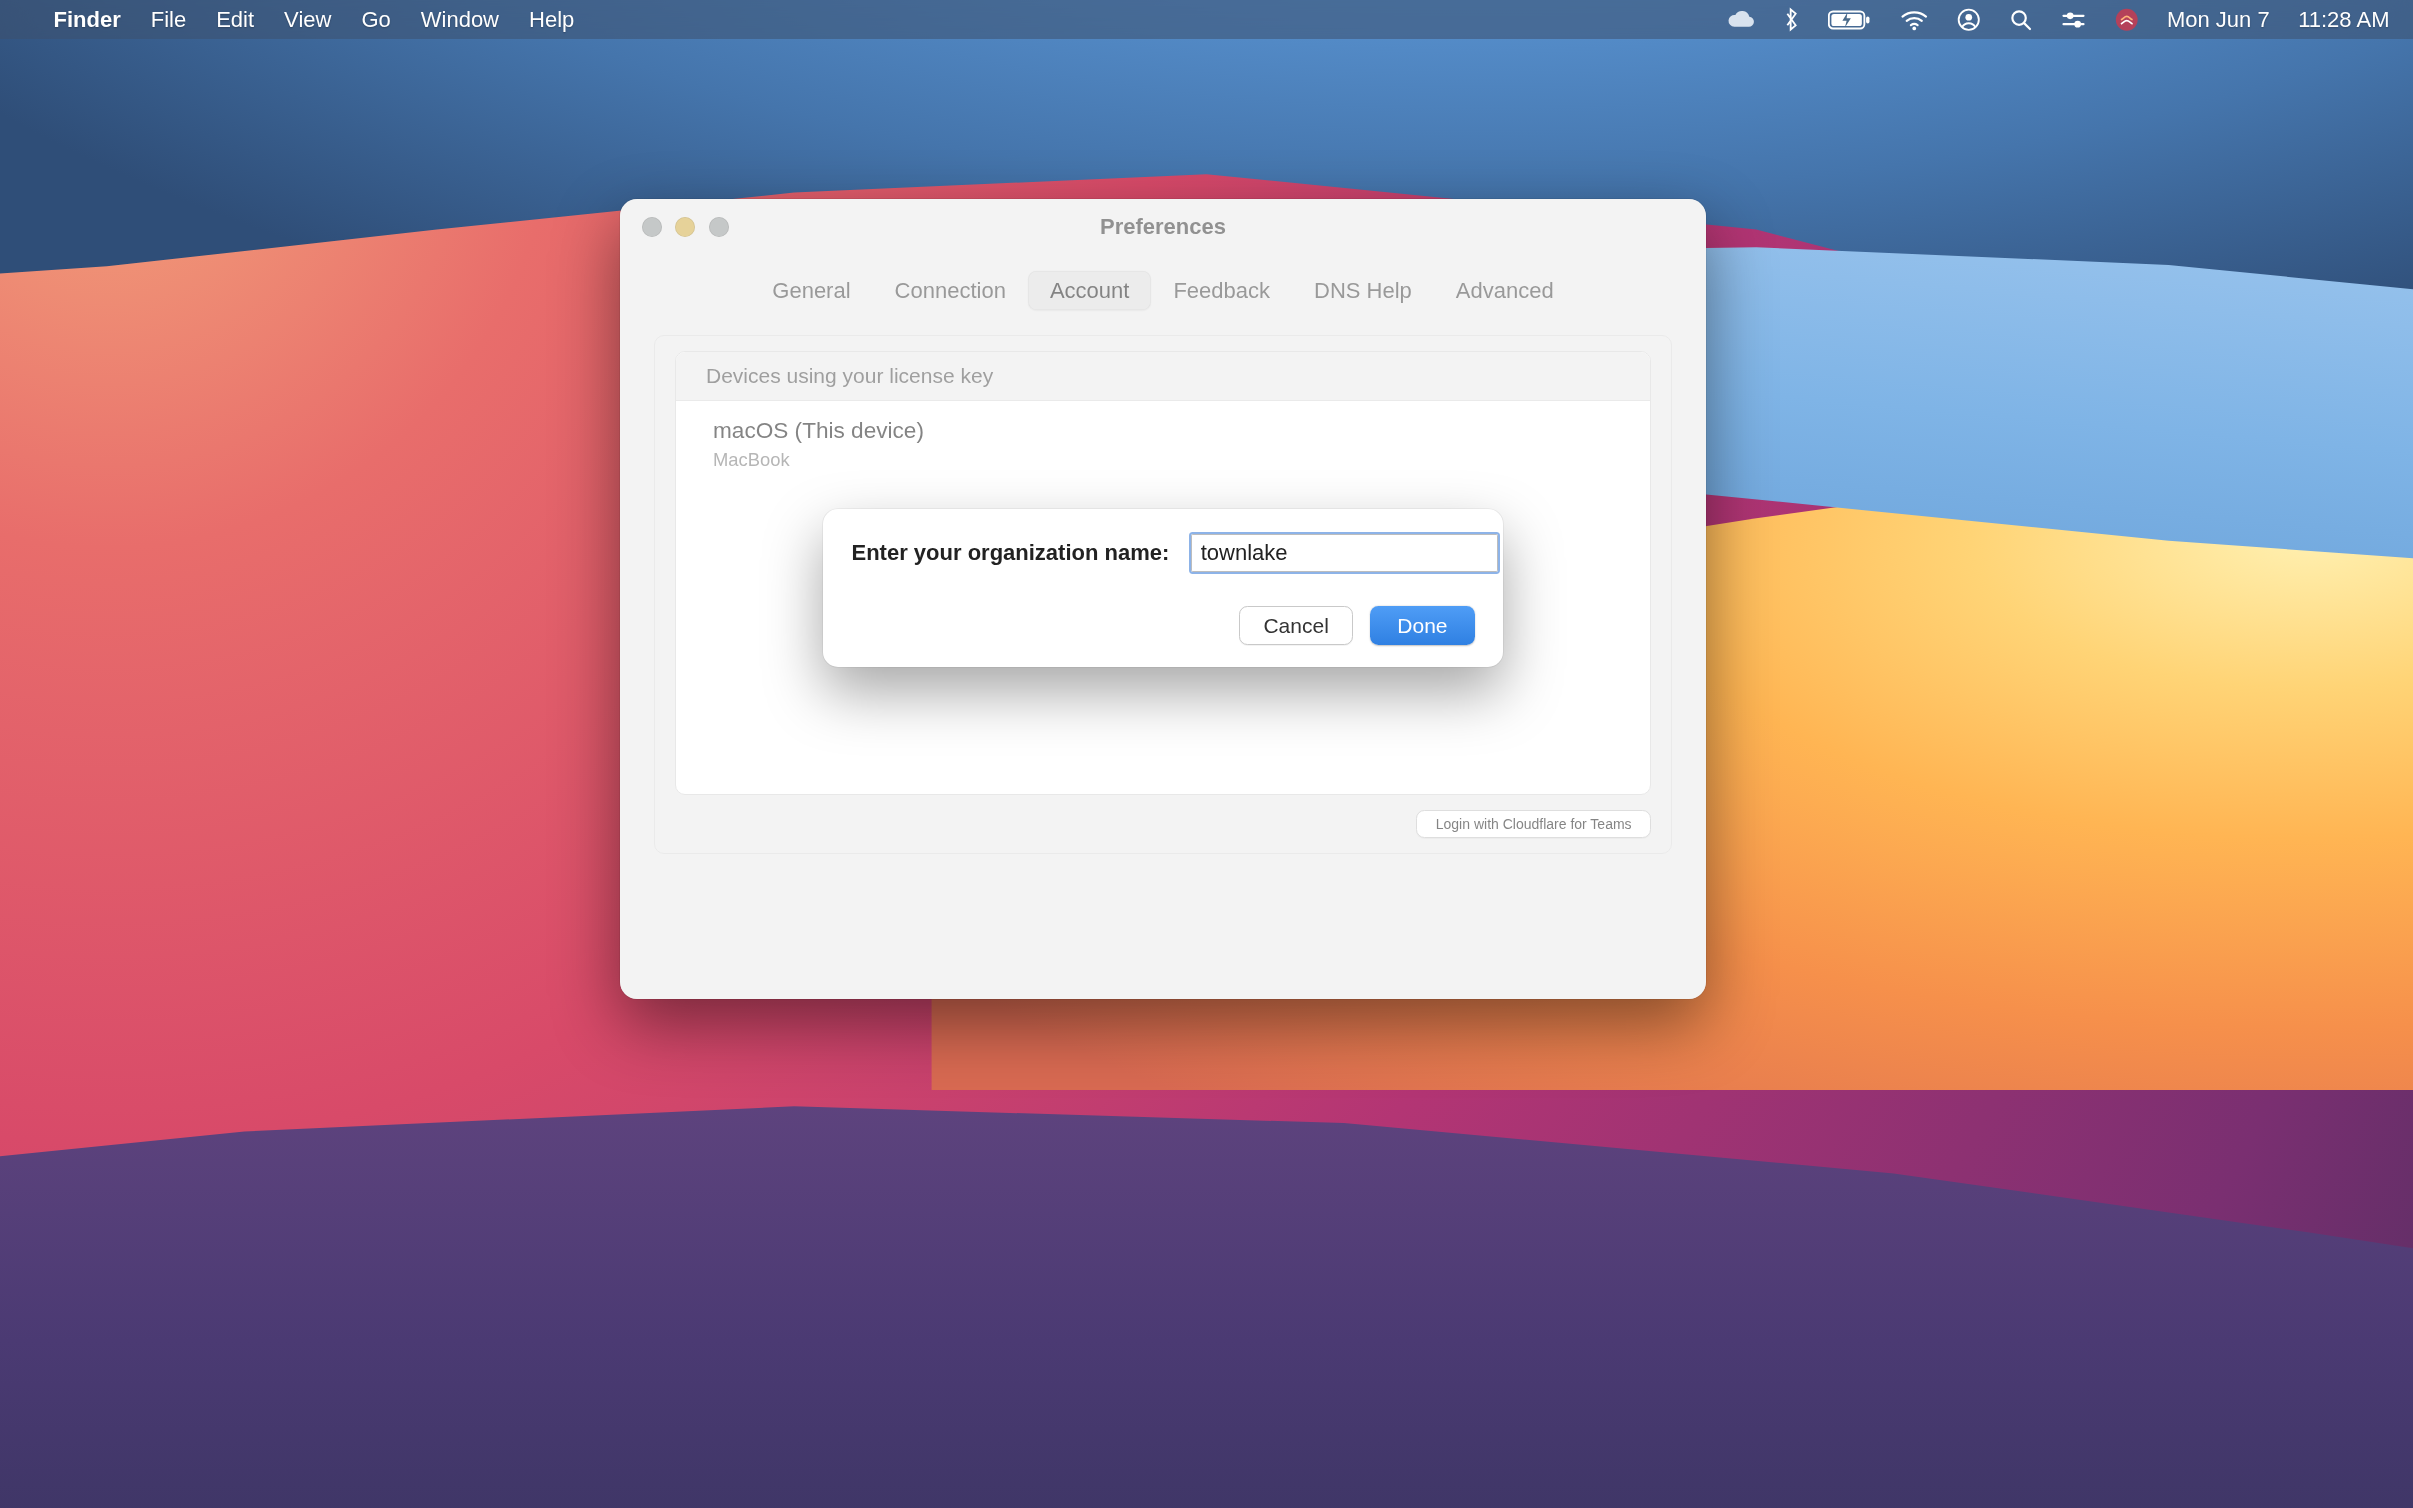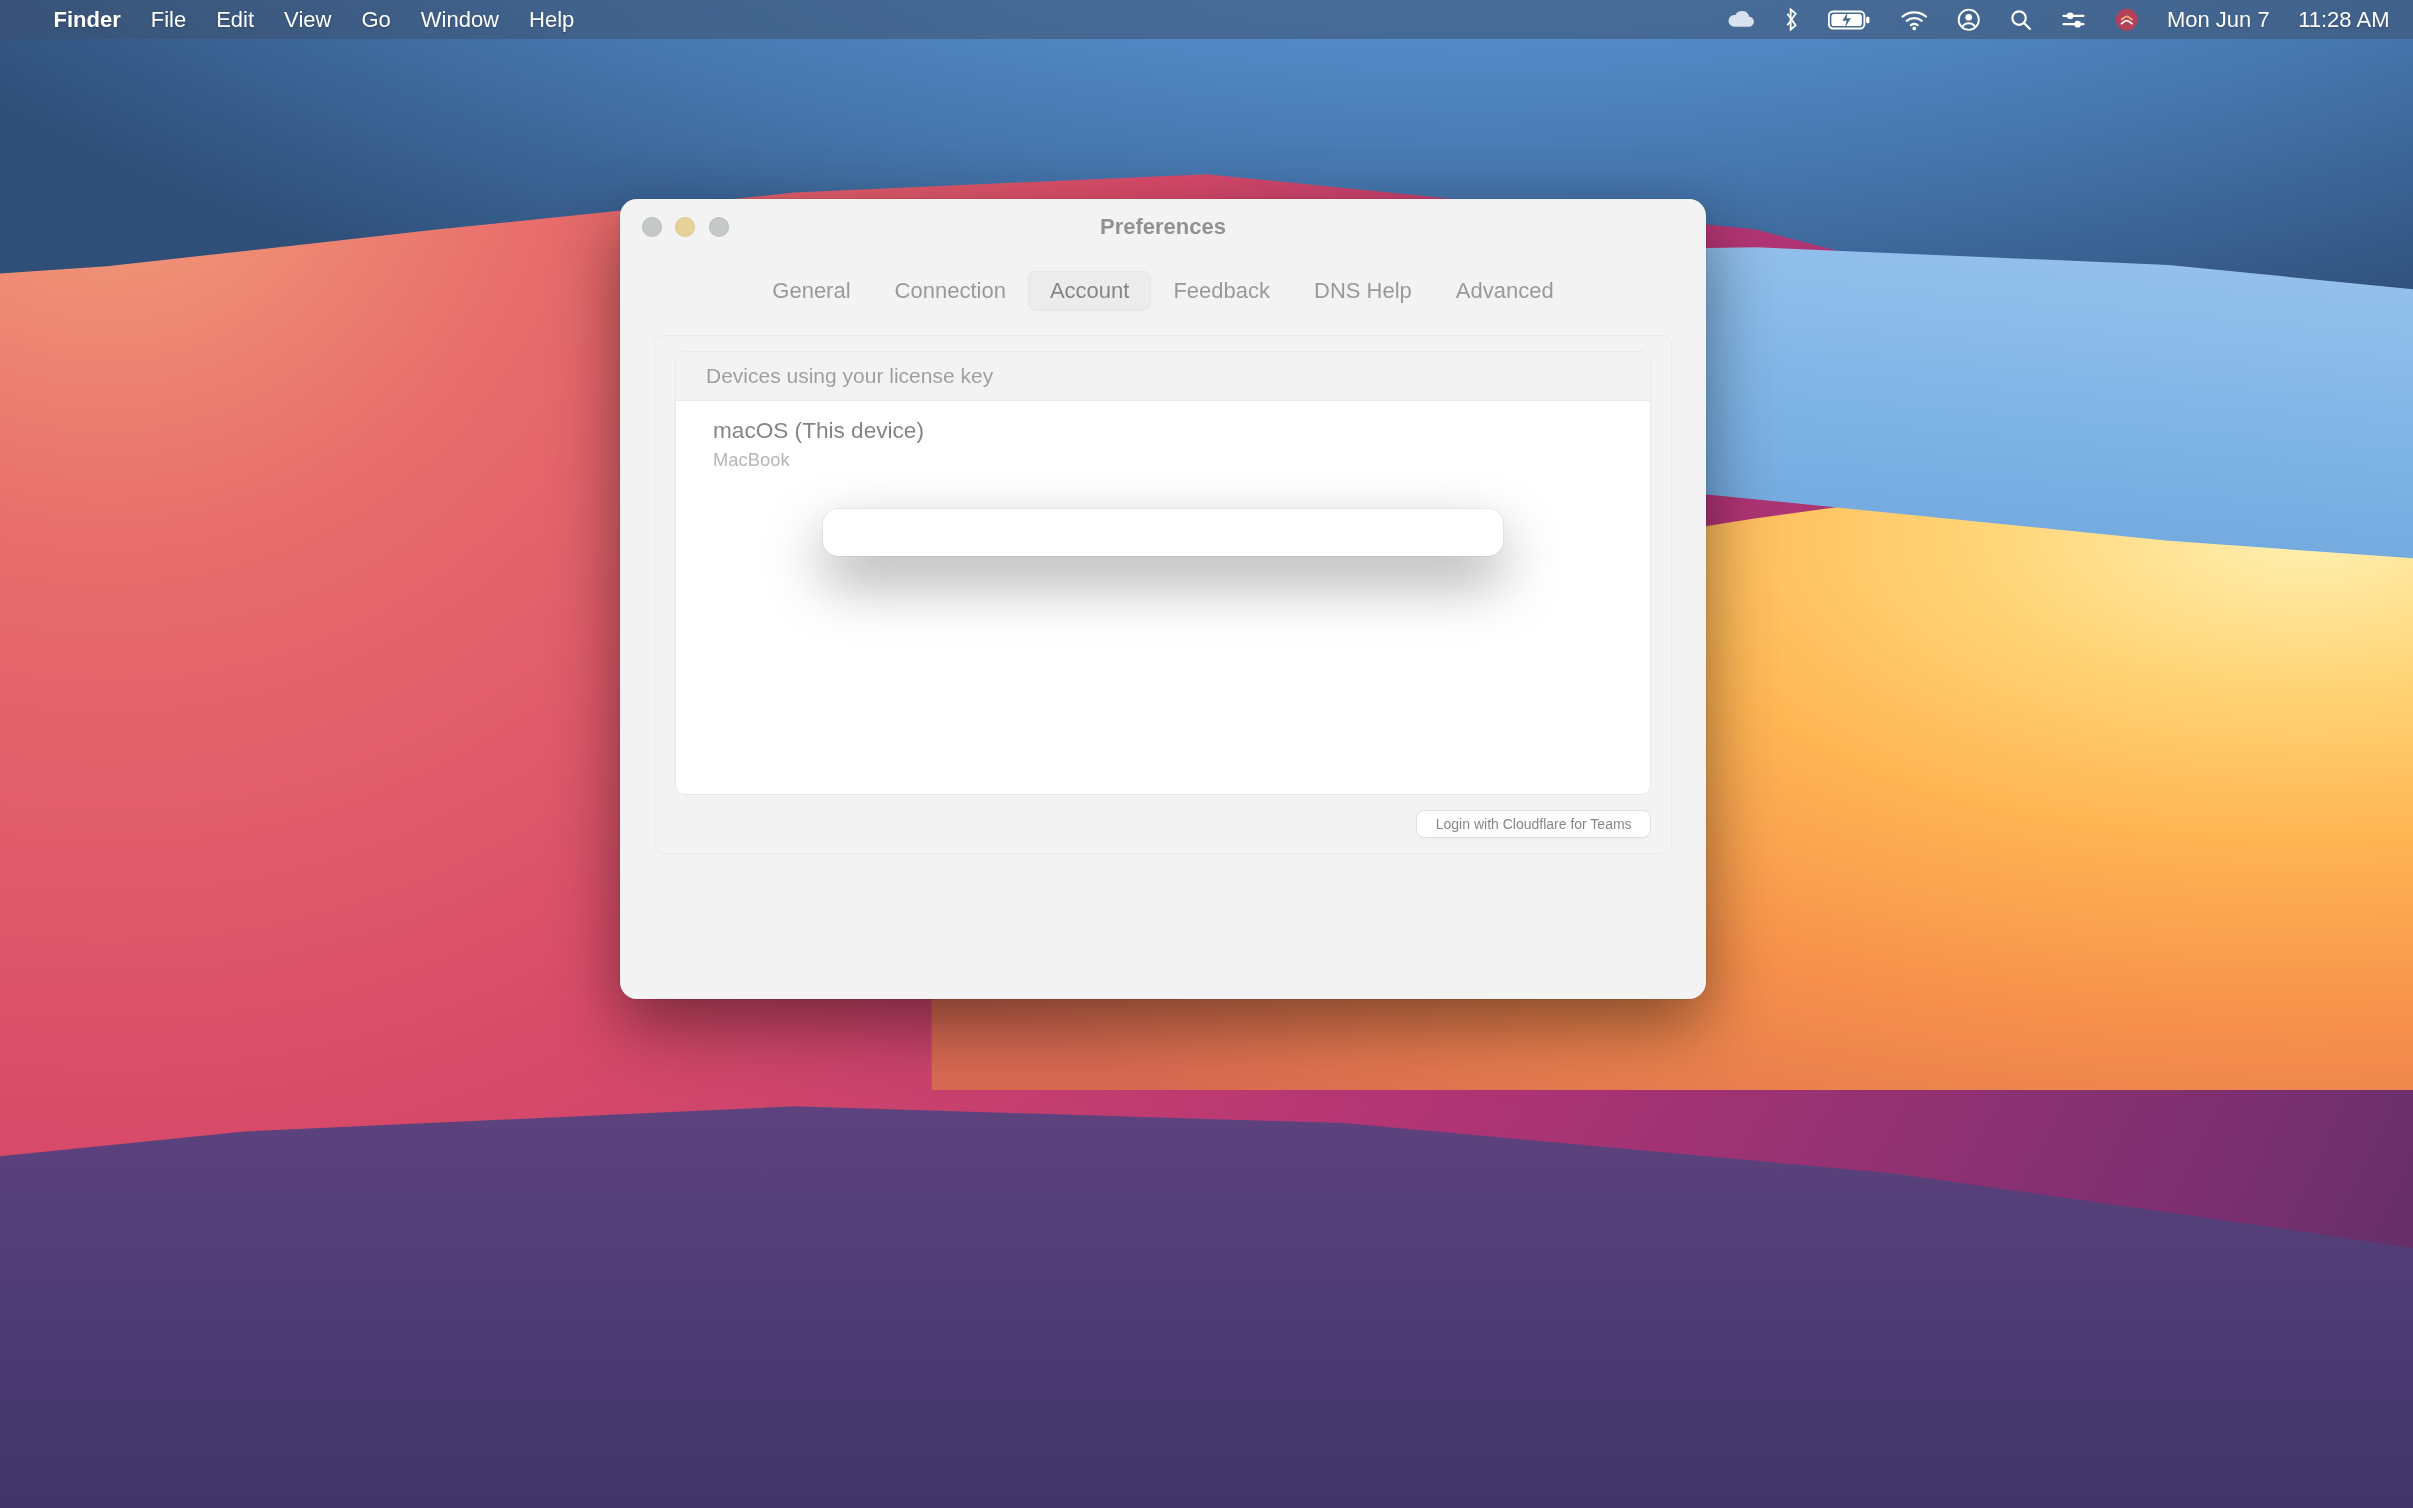--- a/index.html
+++ b/index.html
@@ -273,17 +273,25 @@
         <div class="footer-row">
           <button class="mac-btn login-btn">Login with Cloudflare for Teams</button>
         </div>
       </div>
     </div>
 
     <div class="window-dim"></div>
 
     <div class="sheet-wrap">
       <div class="sheet">
+        <div class="sheet-row">
+          <span class="sheet-label">Enter your organization name:</span>
+          <input class="sheet-input" type="text" value="townlake" style="">
+        </div>
+        <div class="sheet-buttons">
+          <button class="btn-default">Cancel</button>
+          <button class="btn-primary">Done</button>
+        </div>
       </div>
     </div>
   </div>
 </div>
 
 
 </body></html>

